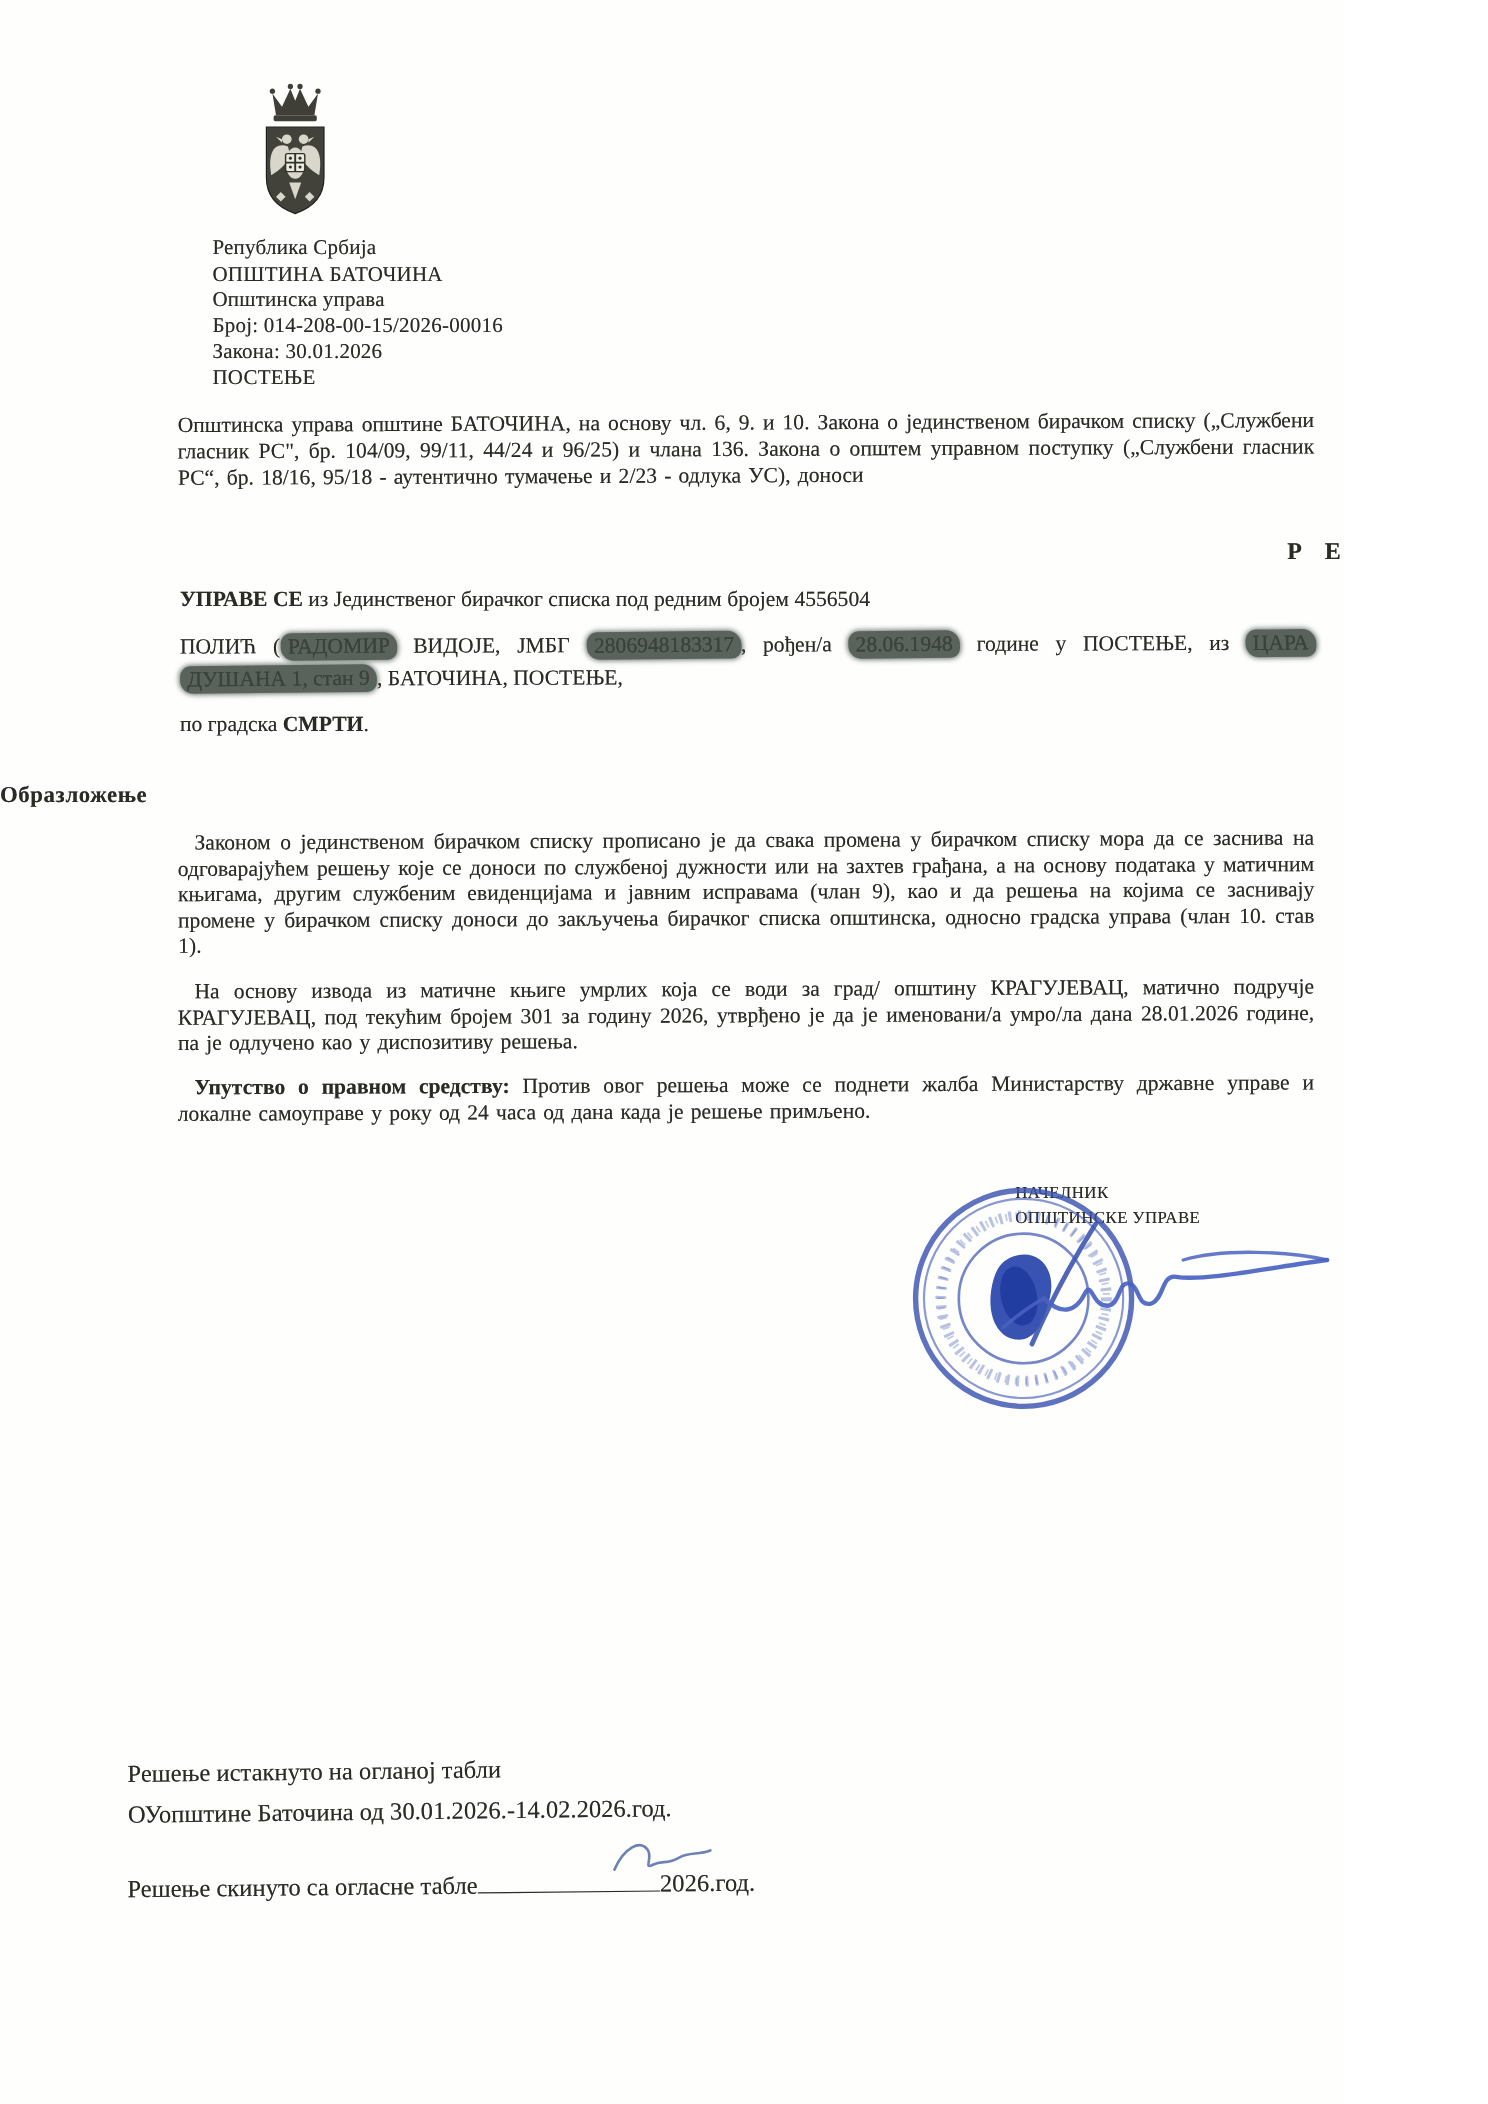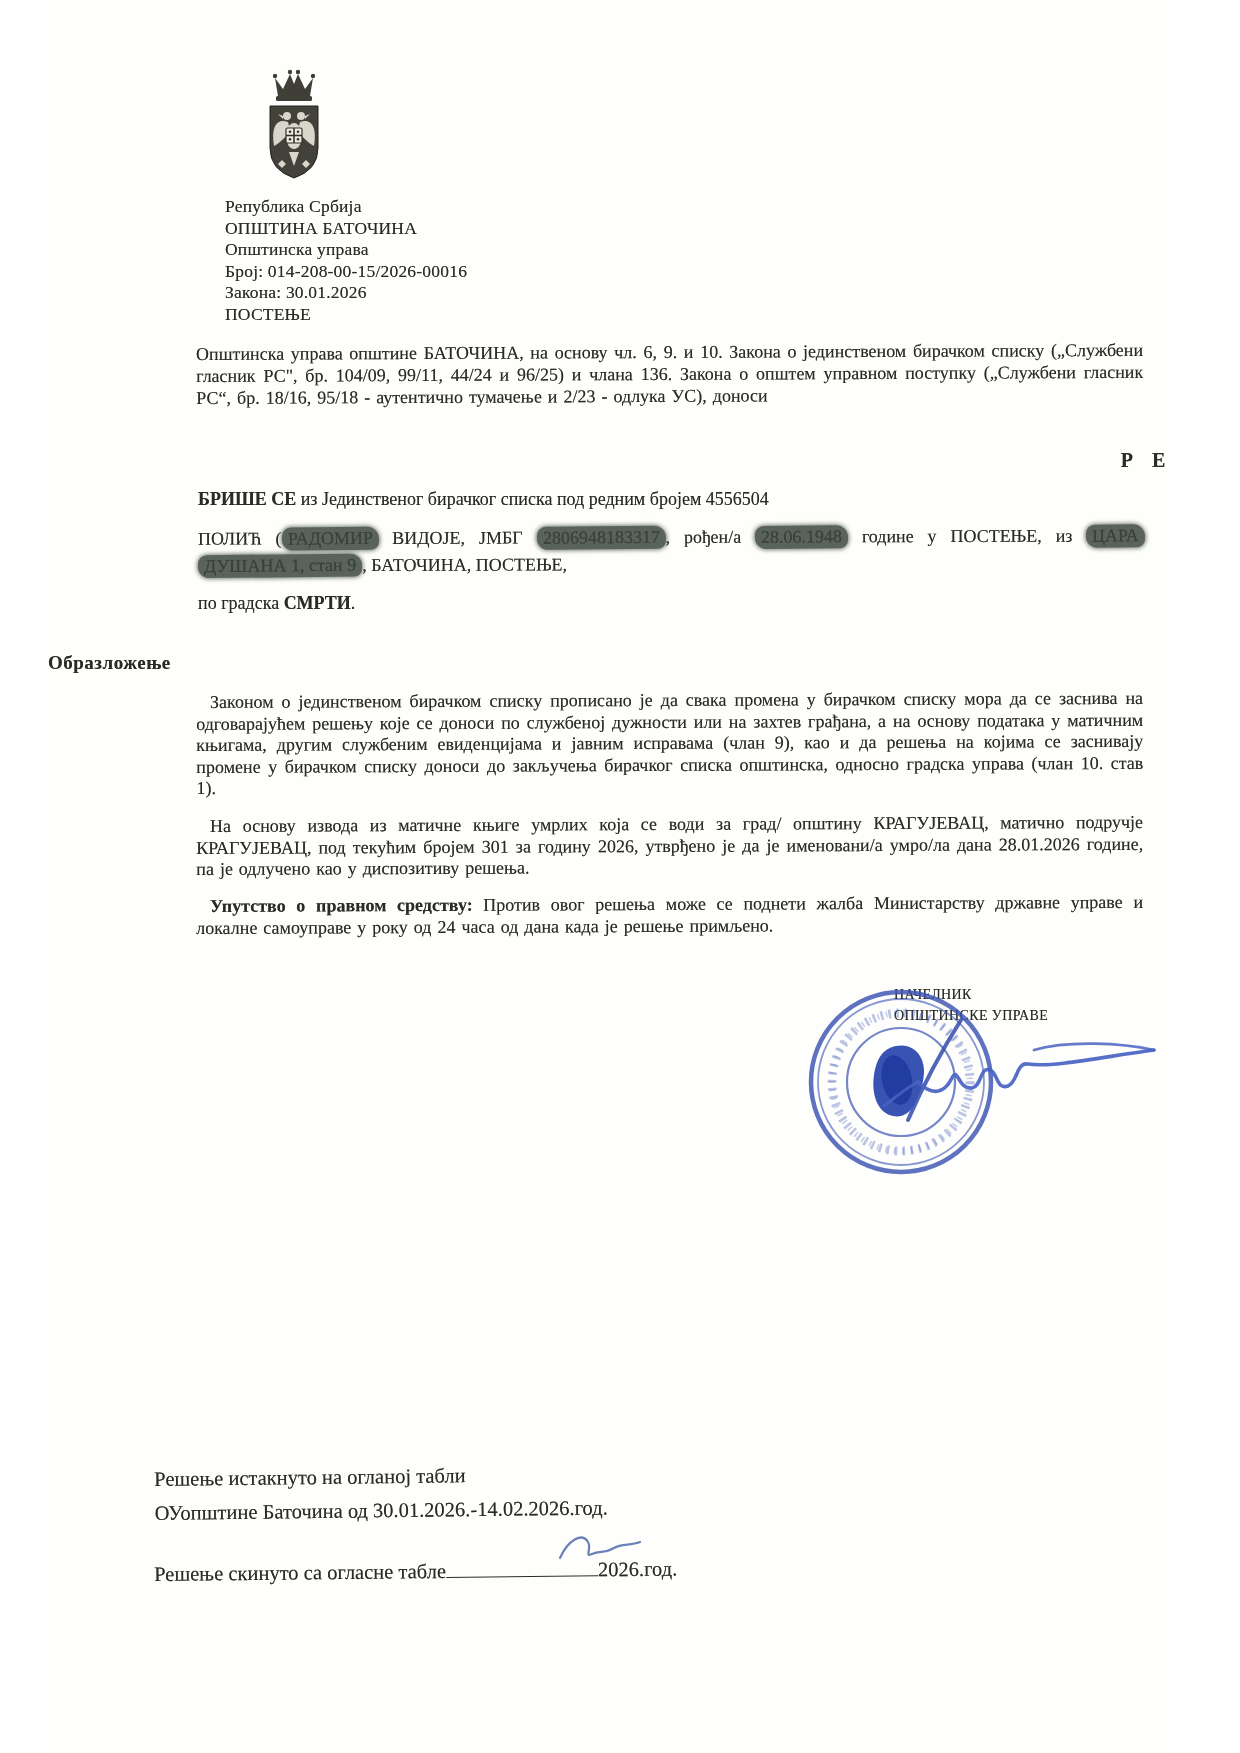--- a/index.html
+++ b/index.html
@@ -1,18 +1,18 @@
 <!DOCTYPE html>
 <html><head>
 <meta charset="utf-8">
 <style>
   html,body{margin:0;padding:0;background:#ffffff;}
   #page{
     position:relative;width:1120px;height:1753px;background:#fefefd;
-    font-family:"Liberation Serif", serif;color:#29291f;overflow:hidden;margin-left:48px;
+    font-family:"Liberation Serif", serif;color:#29291f;overflow:hidden;
   }
   .abs{position:absolute;}
   .doc{color:#2b2b26;text-shadow:0 0 .4px rgba(40,40,35,.55);}
   
   .hdr{left:177px;top:196px;font-size:17.5px;line-height:21.5px;letter-spacing:.2px;}
   .hdr div{white-space:nowrap;}
   
   .para{width:947px;text-align:justify;font-size:18px;line-height:22px;word-spacing:1.5px;transform:rotate(-0.25deg);transform-origin:left top;}
   .p1{left:148px;top:343px;}
   .title{left:0;top:449px;width:1240px;text-align:right;font-weight:bold;font-size:20px;letter-spacing:7px;padding-left:29px;}
@@ -88,21 +88,21 @@
     <div><span>Број:</span>&nbsp;<span>014-208-00-15/2026-00016</span></div>
     <div><span>Закона:</span>&nbsp;<span>30.01.2026</span></div>
     <div>ПОСТЕЊЕ</div>
   </div>
 
   <div class="abs doc para p1">Општинска управа општине БАТОЧИНА, на основу чл. 6, 9. и 10. Закона о јединственом бирачком списку („Службени гласник РС", бр. 104/09, 99/11, 44/24 и 96/25) и члана 136. Закона о општем управном поступку („Службени гласник РС“, бр. 18/16, 95/18 - аутентично тумачење и 2/23 - одлука УС), доноси</div>
 
   <div class="abs doc title">Р Е Ш Е Њ Е</div>
 
   <div class="abs doc op1">
-    <span class="bold">БРИШЕ СЕ</span><span> из Јединственог бирачког списка под редним бројем 4556504</span>
+    <span class="bold">УПРАВЕ СЕ</span><span> из Јединственог бирачког списка под редним бројем 4556504</span>
   </div>
 
   <div class="abs doc op2">
     <div class="lineA">
       <span>ПОЛИЋ (</span><span class="redact">РАДОМИР</span><span> ВИДОЈЕ, ЈМБГ </span><span class="redact">2806948183317</span><span>, рођен/а </span><span class="redact">28.06.1948</span><span> године у ПОСТЕЊЕ, из </span><span class="redact">ЦАРА</span>
     </div>
     <div>
       <span class="redact">ДУШАНА 1, стан 9</span><span>, БАТОЧИНА, ПОСТЕЊЕ,</span>
     </div>
   </div>

